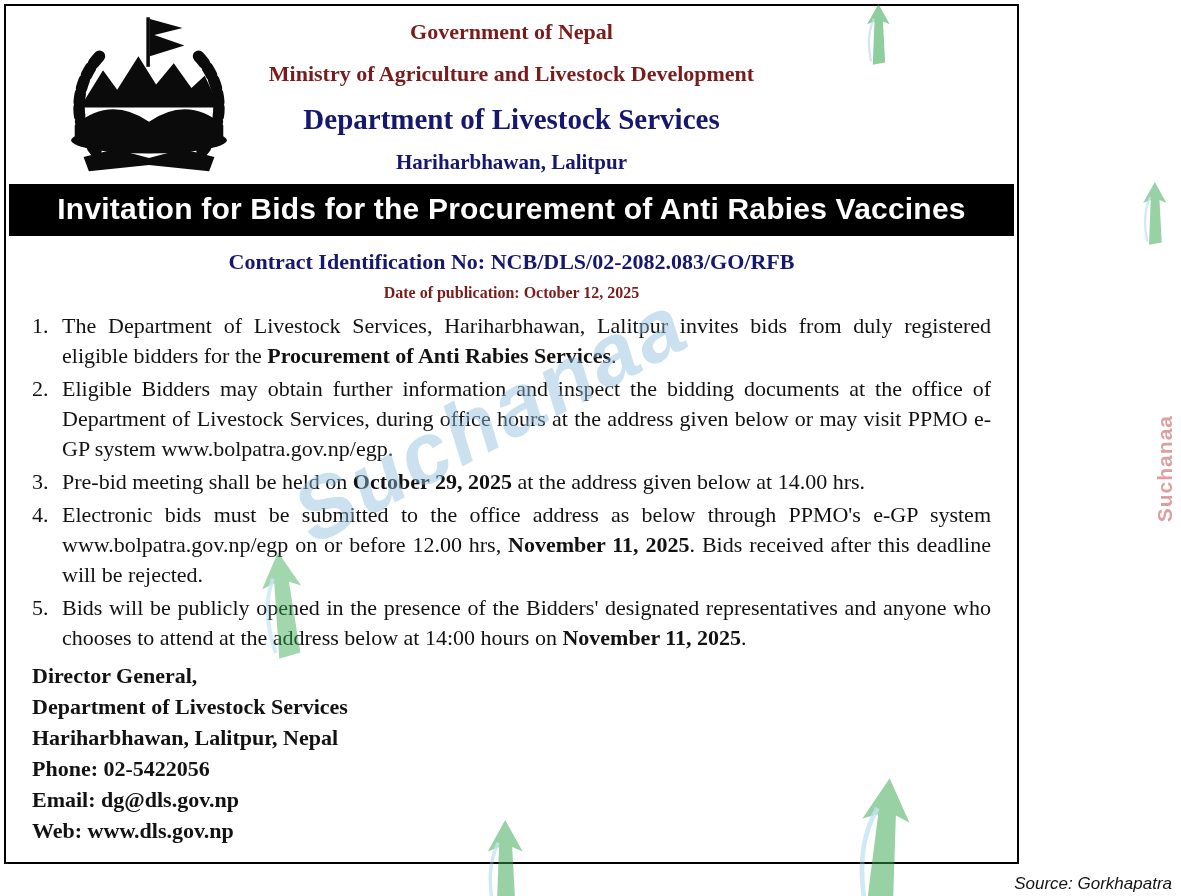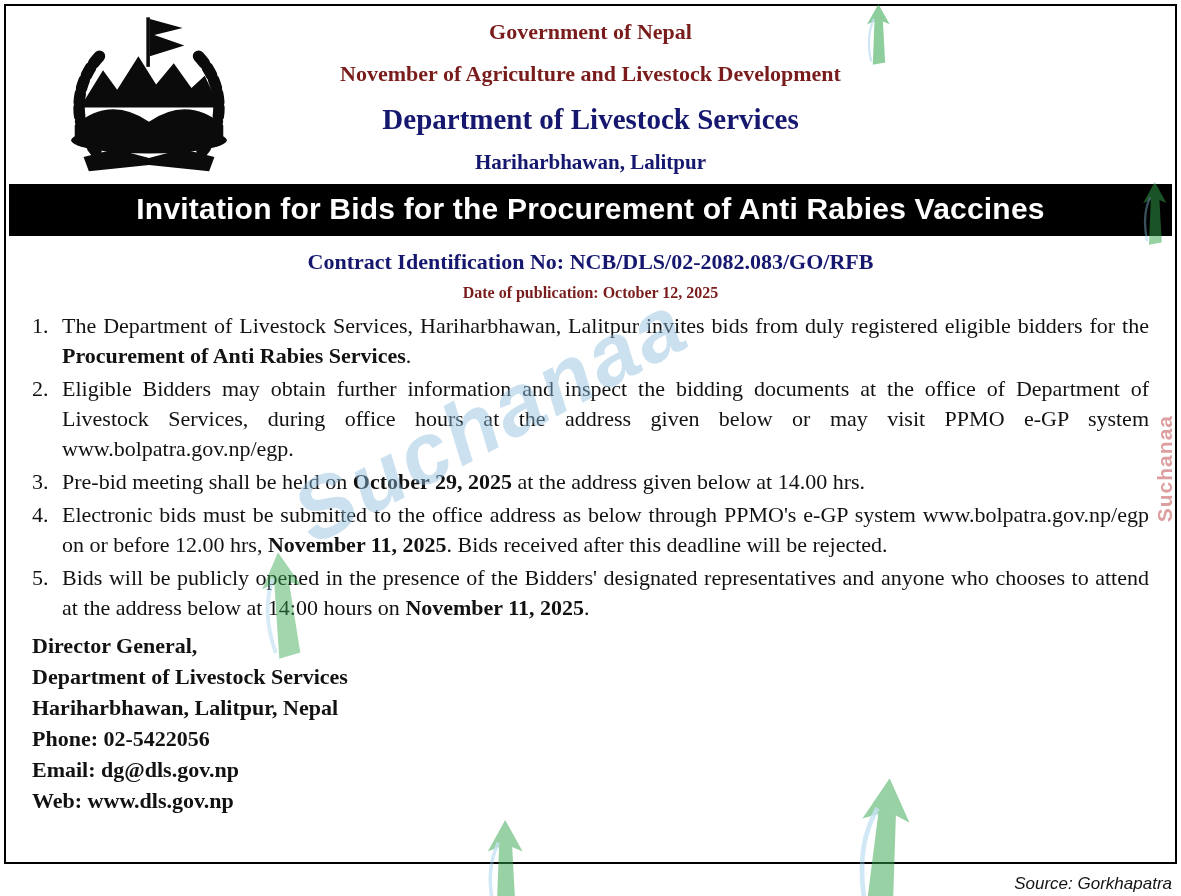--- a/index.html
+++ b/index.html
@@ -13,21 +13,21 @@
     --arrow_green:#33a64c;
   }
   *{margin:0;padding:0;box-sizing:border-box;}
   body{background:#e8e8e8;}
   .page{
     position:relative;width:1181px;height:896px;background:#ffffff;
     overflow:hidden;font-family:"Liberation Serif",serif;color:var(--body_text,#121212);
     margin:0 auto;
   }
   .notice-box{
-    position:absolute;left:4px;top:4px;width:1173px;height:860px;
+    position:absolute;left:4px;top:4px;width:1015px;height:860px;
     border:2px solid #000;background:#fff;
   }
   .emblem{position:absolute;left:54px;top:6px;width:178px;height:168px;}
   .emblem svg{width:100%;height:100%;}
   .header-text{text-align:center;padding-top:13px;}
   .h-line{font-weight:bold;}
   .h1{font-size:22px;color:var(--maroon,#7a1c1c);}
   .h2{font-size:22px;color:var(--maroon,#7a1c1c);margin-top:16px;}
   .h3{font-size:29px;color:var(--navy,#16186f);margin-top:16px;}
   .h4{font-size:21px;color:var(--navy,#16186f);margin-top:14px;}
@@ -83,21 +83,21 @@
         </g>
         <g fill="none" stroke="#0b0b0b" stroke-linecap="round">
           <path d="M44 50 C16 80 12 126 40 158" stroke-width="13" stroke-dasharray="10 6"></path>
           <path d="M156 50 C184 80 188 126 160 158" stroke-width="13" stroke-dasharray="10 6"></path>
         </g>
       </svg>
     </div>
 
     <div class="header-text">
       <div class="h-line h1">Government of Nepal</div>
-      <div class="h-line h2">November of Agriculture and Livestock Development</div>
+      <div class="h-line h2">Ministry of Agriculture and Livestock Development</div>
       <div class="h-line h3">Department of Livestock Services</div>
       <div class="h-line h4">Hariharbhawan, Lalitpur</div>
     </div>
 
     <div class="banner">Invitation for Bids for the Procurement of Anti Rabies Vaccines</div>
 
     <div class="body">
       <div class="contract">Contract Identification No: NCB/DLS/02-2082.083/GO/RFB</div>
       <div class="pubdate">Date of publication: October 12, 2025</div>
 

